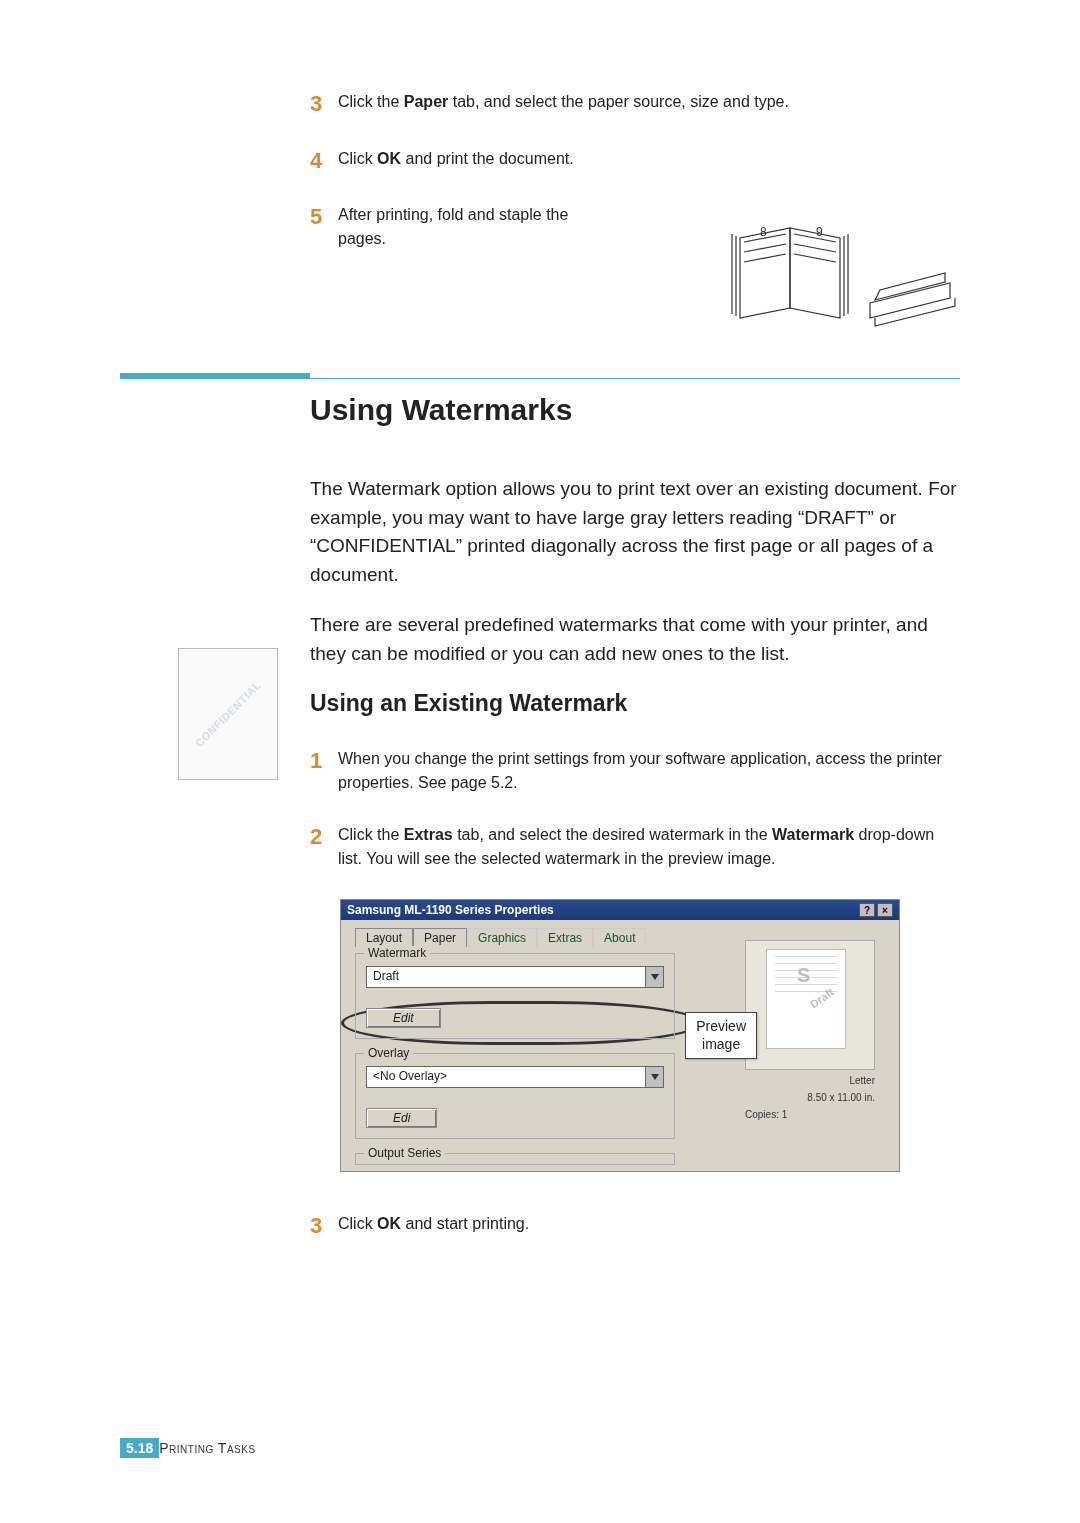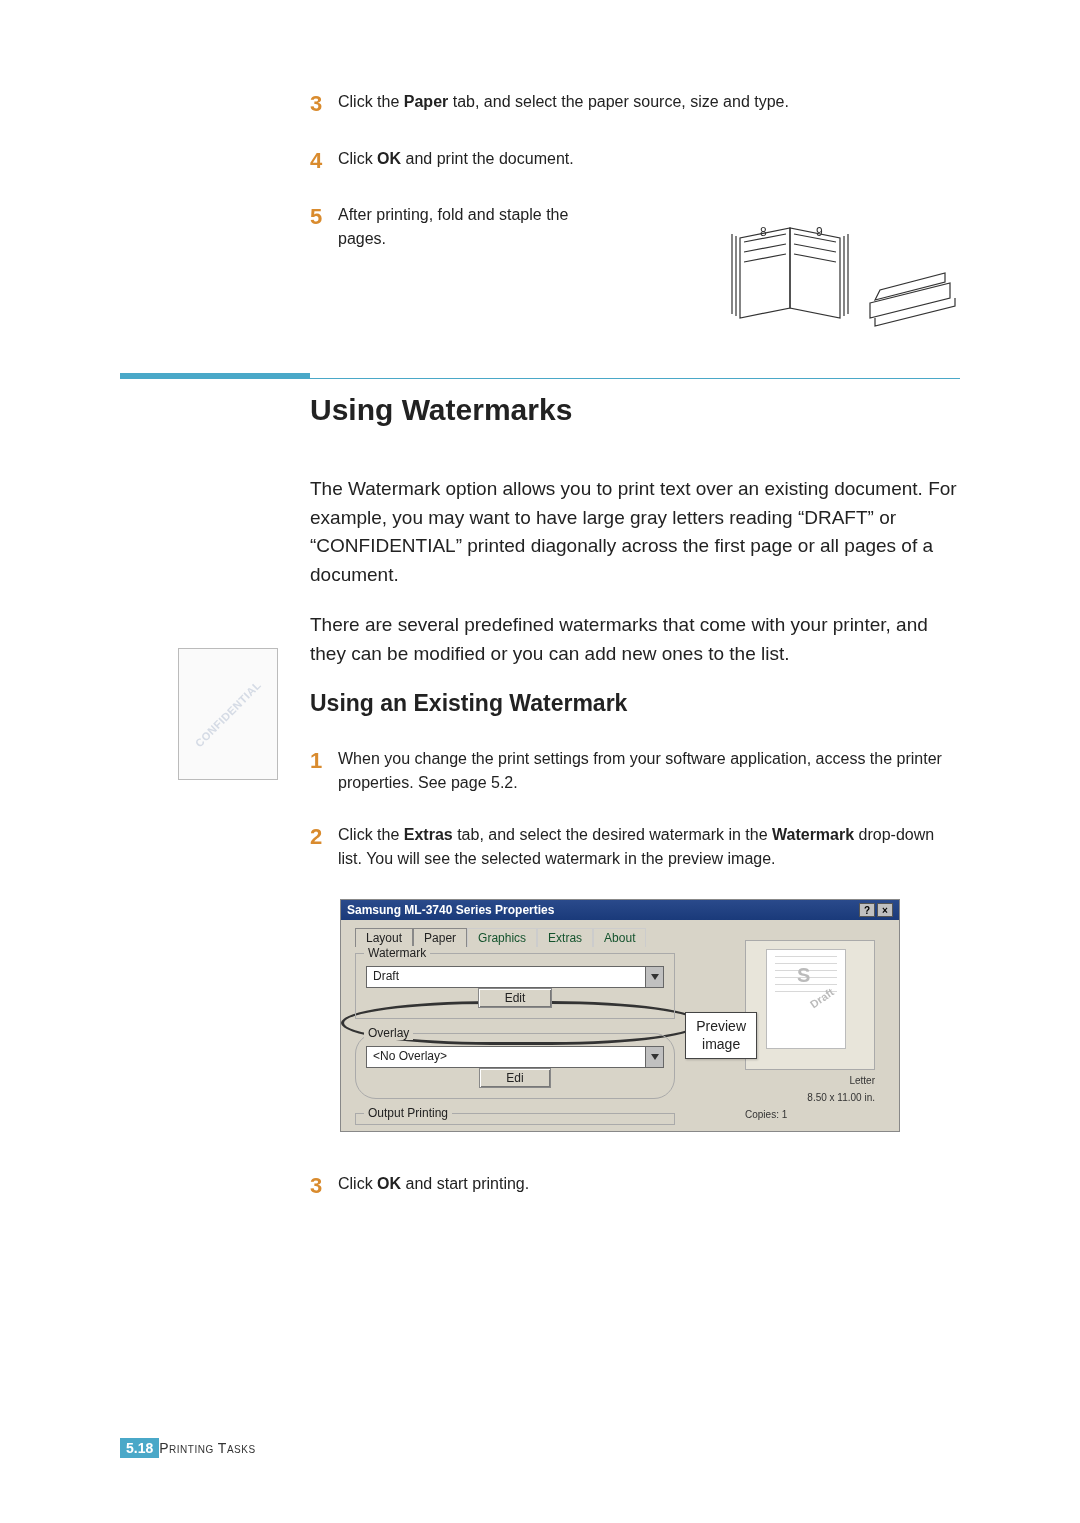--- a/index.html
+++ b/index.html
@@ -156,21 +156,21 @@
     height: 22px;
     margin-top: 4px;
   }
   .dropdown .dd-val {
     flex: 1; padding: 2px 6px; font-size: 12px;
   }
   .dropdown .dd-btn {
     width: 18px; background:#c0c0c0; border-left:1px solid #666;
     display:flex; align-items:center; justify-content:center;
   }
-  .edit-row { text-align: center; margin-top: 0; }
+  .edit-row { text-align: left; margin-top: 20px; font-style: italic; }
   .edit-btn {
     display: inline-block;
     padding: 2px 26px;
     background: #d8d4c8;
     border: 1px solid #888;
     box-shadow: inset 1px 1px 0 #fff, inset -1px -1px 0 #777;
     font-size: 12px;
   }
   .callout-ring {
     position: absolute;
@@ -320,21 +320,21 @@
 
     <div class="step">
       <div class="step-num">2</div>
       <div class="step-text">
         <span>Click the </span><b>Extras</b><span> tab, and select the desired watermark in the </span><b>Watermark</b><span> drop-down list. You will see the selected watermark in the preview image.</span>
       </div>
     </div>
 
     <div class="screenshot">
       <div class="ss-titlebar">
-        <span>Samsung ML-3740 Series Properties</span>
+        <span>Samsung ML-1190 Series Properties</span>
         <span class="ctrls">
           <span class="ctrl">?</span>
           <span class="ctrl">×</span>
         </span>
       </div>
       <div class="ss-body">
         <div class="tabs">
           <div class="tab">Layout</div>
           <div class="tab">Paper</div>
           <div class="tab ghost">Graphics</div>
@@ -354,37 +354,37 @@
                   <svg width="8" height="6">
                       <path d="M0 0 L8 0 L4 6 Z" fill="#333"></path>
                     </svg>
                 </div>
               </div>
               <div class="edit-row">
                 <span class="edit-btn">Edit</span>
               </div>
             </div>
 
-            <div class="fieldset" style="margin-top:14px;border-radius:21px;">
+            <div class="fieldset" style="margin-top:14px;">
               <span class="fs-label">Overlay</span>
               <div class="dropdown">
                 <div class="dd-val">&lt;No Overlay&gt;</div>
                 <div class="dd-btn">
                   <svg width="8" height="6">
                       <path d="M0 0 L8 0 L4 6 Z" fill="#333"></path>
                     </svg>
                 </div>
               </div>
               <div class="edit-row">
                 <span class="edit-btn">Edi</span>
               </div>
             </div>
 
             <div class="fieldset" style="margin-top:14px; padding-bottom:2px;">
-              <span class="fs-label">Output Printing</span>
+              <span class="fs-label">Output Series</span>
             </div>
           </div>
         </div>
 
         <div class="ss-right">
           <div class="preview-pane">
             <div class="preview-paper">
               <div class="preview-s">S</div>
               <div class="sline"></div>
                 <div class="sline"></div>

